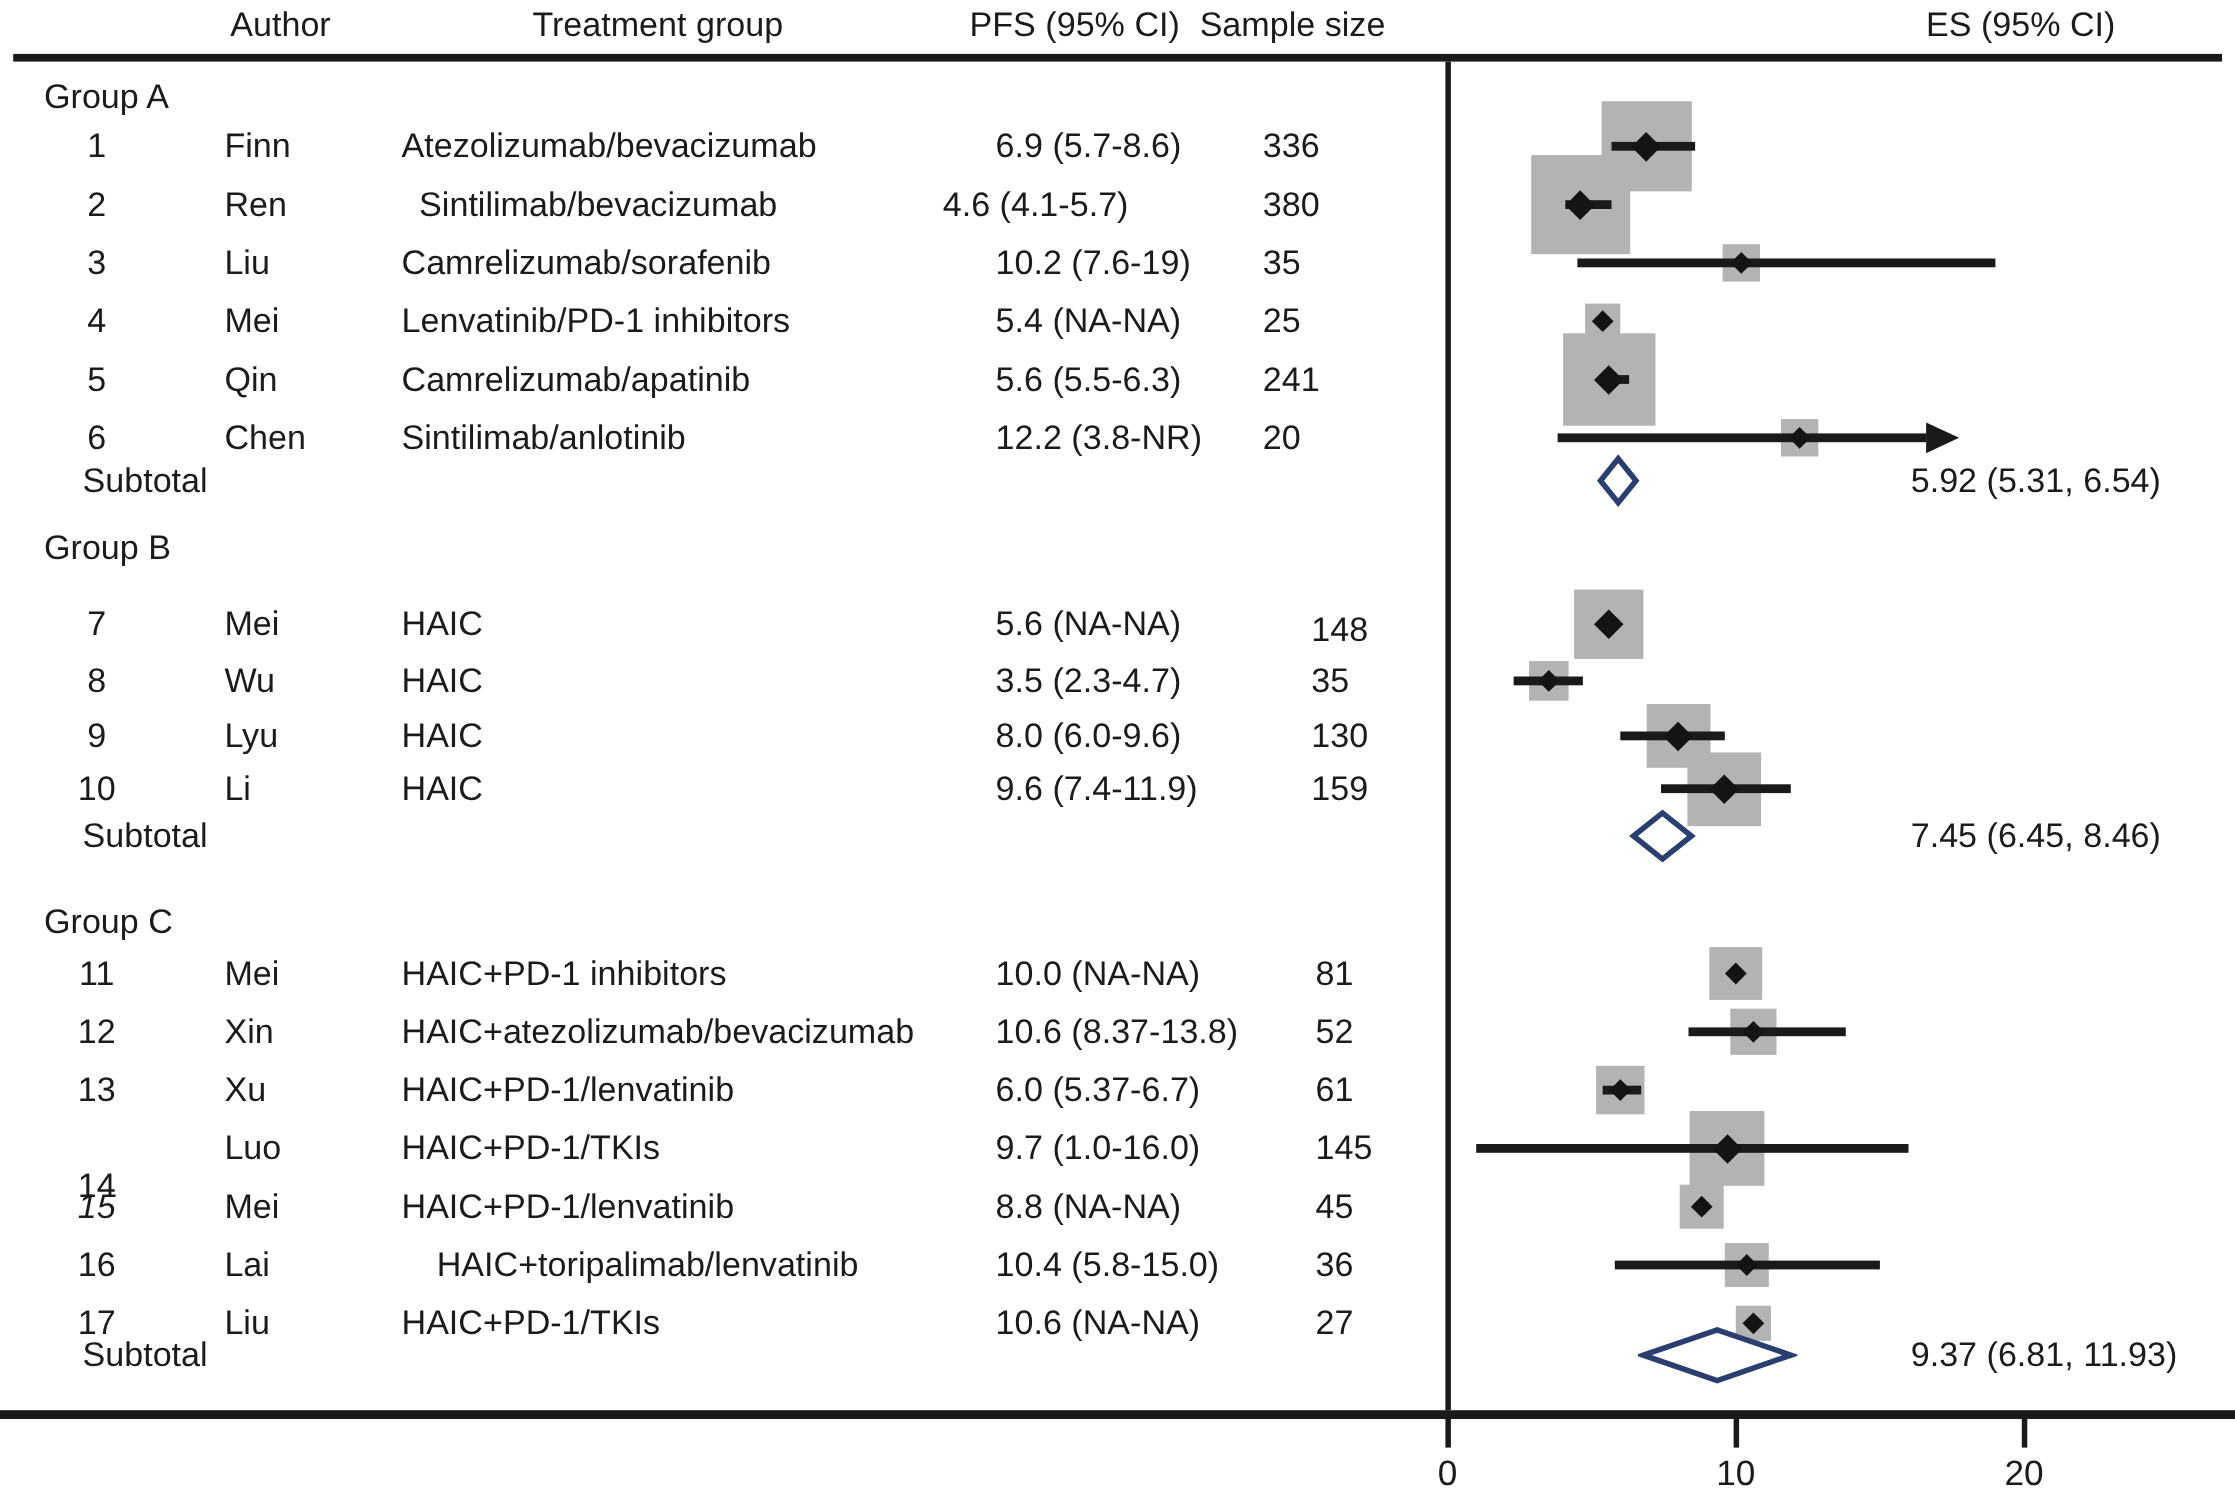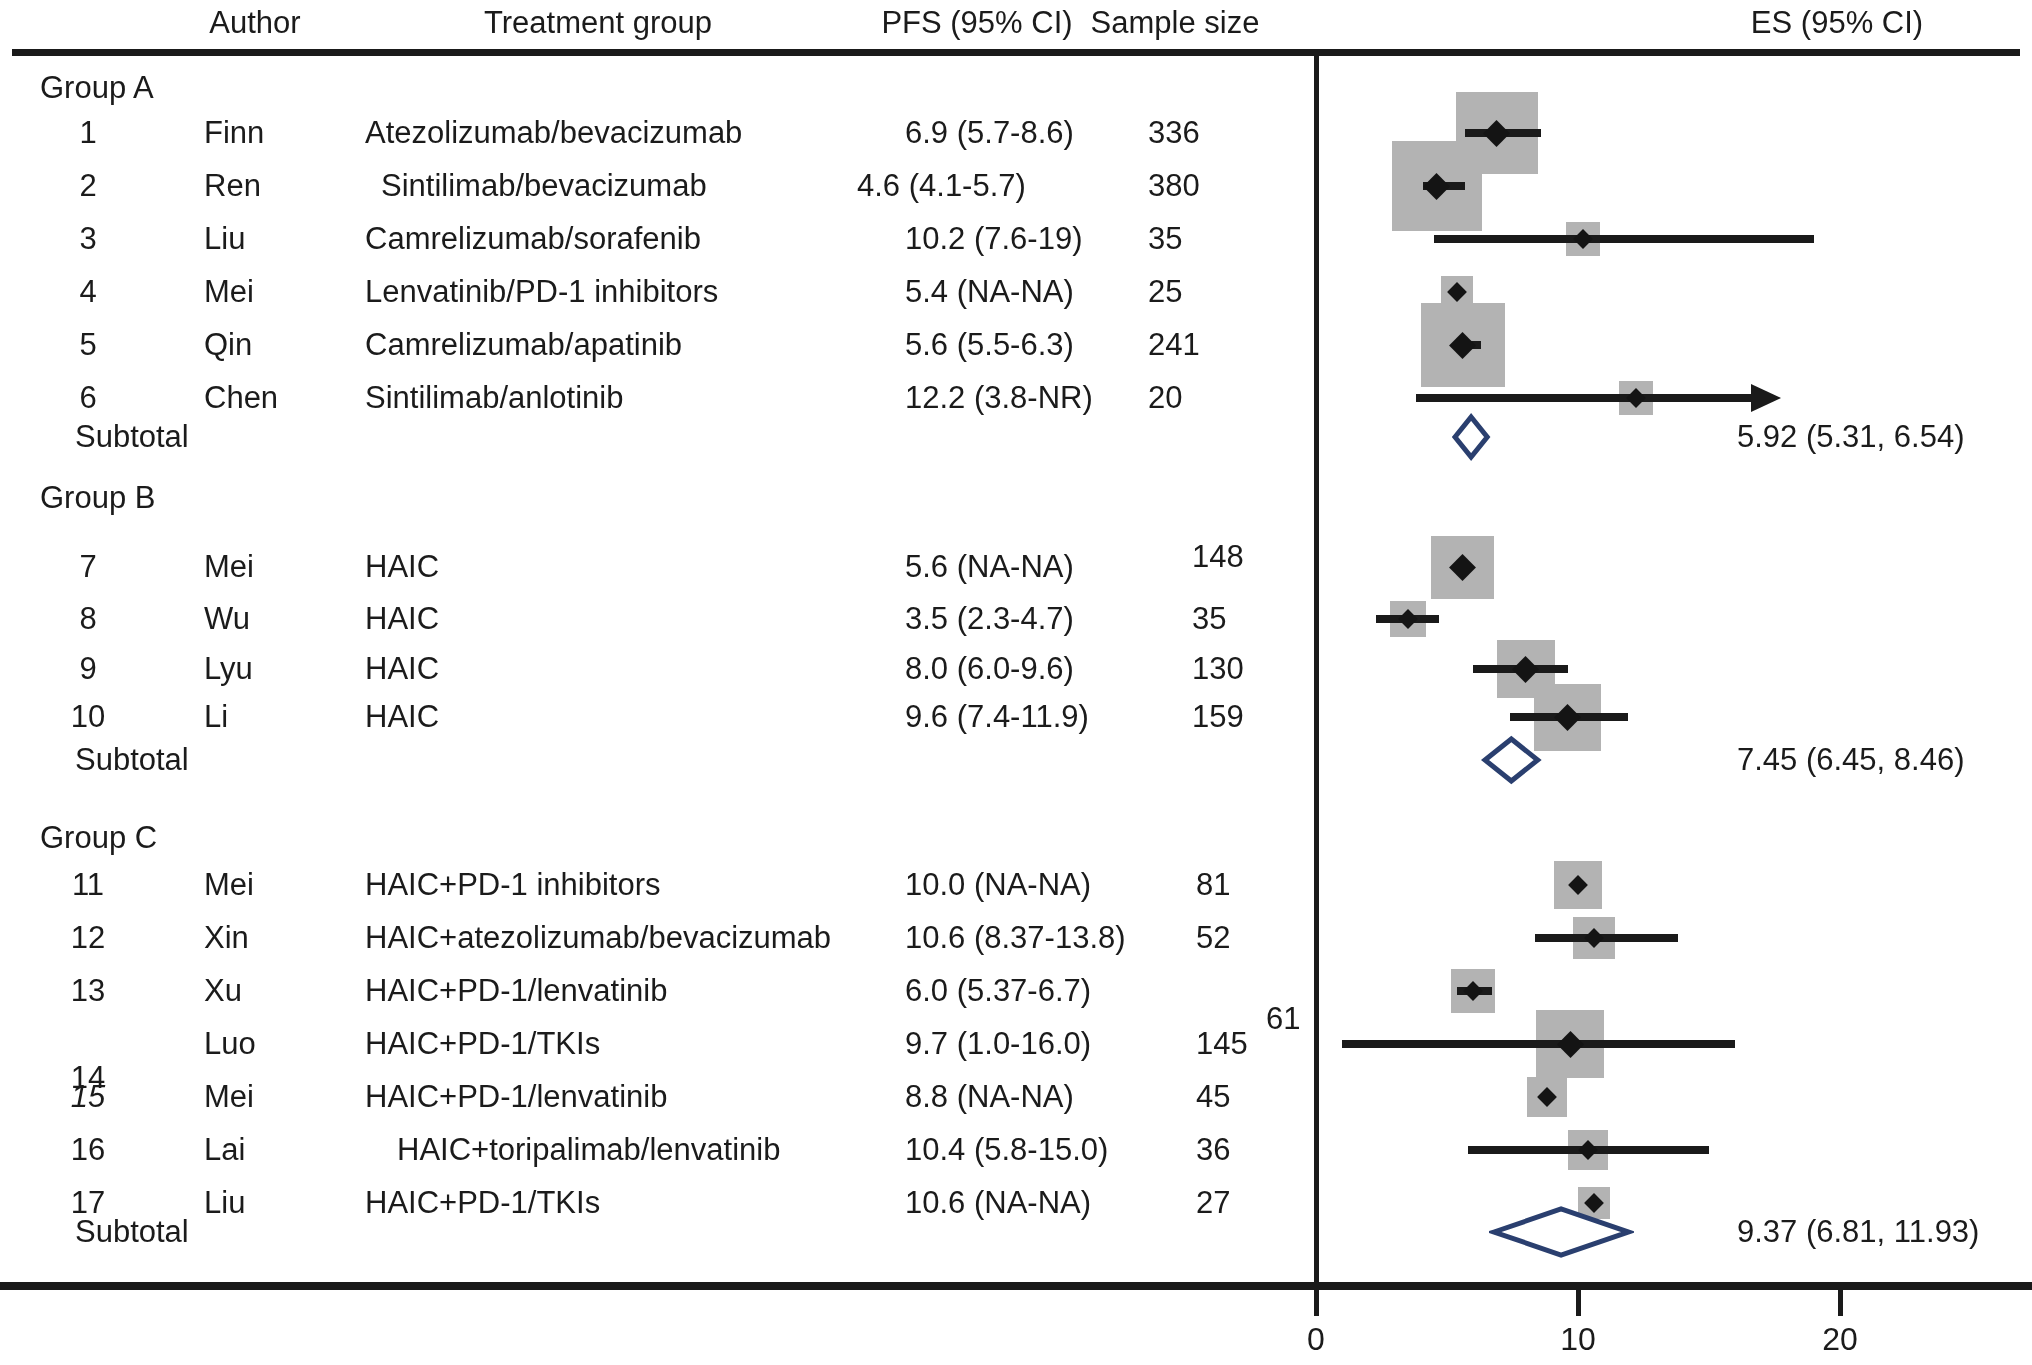--- a/index.html
+++ b/index.html
@@ -64,21 +64,21 @@
     <div class="txt" style="left: 365px; top: 377px;">Sintilimab/anlotinib</div>
     <div class="txt" style="left: 905px; top: 377px;">12.2 (3.8-NR)</div>
     <div class="txt" style="left: 1148px; top: 377px;">20</div>
     <div class="txt" style="left: 75px; top: 416px;">Subtotal</div>
     <div class="txt" style="left: 1737px; top: 416px;">5.92 (5.31, 6.54)</div>
     <div class="txt" style="left: 40px; top: 477px;">Group B</div>
     <div class="txt num" style="left: 43px; top: 546px;">7</div>
     <div class="txt" style="left: 204px; top: 546px;">Mei</div>
     <div class="txt" style="left: 365px; top: 546px;">HAIC</div>
     <div class="txt" style="left: 905px; top: 546px;">5.6 (NA-NA)</div>
-    <div class="txt" style="left: 1192px; top: 536px;">148</div>
+    <div class="txt" style="left: 1192px; top: 552px;">148</div>
     <div class="txt num" style="left: 43px; top: 598px;">8</div>
     <div class="txt" style="left: 204px; top: 598px;">Wu</div>
     <div class="txt" style="left: 365px; top: 598px;">HAIC</div>
     <div class="txt" style="left: 905px; top: 598px;">3.5 (2.3-4.7)</div>
     <div class="txt" style="left: 1192px; top: 598px;">35</div>
     <div class="txt num" style="left: 43px; top: 648px;">9</div>
     <div class="txt" style="left: 204px; top: 648px;">Lyu</div>
     <div class="txt" style="left: 365px; top: 648px;">HAIC</div>
     <div class="txt" style="left: 905px; top: 648px;">8.0 (6.0-9.6)</div>
     <div class="txt" style="left: 1192px; top: 648px;">130</div>
@@ -97,21 +97,21 @@
     <div class="txt" style="left: 1196px; top: 864px;">81</div>
     <div class="txt num" style="left: 43px; top: 917px;">12</div>
     <div class="txt" style="left: 204px; top: 917px;">Xin</div>
     <div class="txt" style="left: 365px; top: 917px;">HAIC+atezolizumab/bevacizumab</div>
     <div class="txt" style="left: 905px; top: 917px;">10.6 (8.37-13.8)</div>
     <div class="txt" style="left: 1196px; top: 917px;">52</div>
     <div class="txt num" style="left: 43px; top: 970px;">13</div>
     <div class="txt" style="left: 204px; top: 970px;">Xu</div>
     <div class="txt" style="left: 365px; top: 970px;">HAIC+PD-1/lenvatinib</div>
     <div class="txt" style="left: 905px; top: 970px;">6.0 (5.37-6.7)</div>
-    <div class="txt" style="left: 1266px; top: 970px; margin-top: 28px;">61</div>
+    <div class="txt" style="left: 1196px; top: 970px;">61</div>
     <div class="txt num" style="left: 43px; top: 1057px;">14</div>
     <div class="txt" style="left: 204px; top: 1023px;">Luo</div>
     <div class="txt" style="left: 365px; top: 1023px;">HAIC+PD-1/TKIs</div>
     <div class="txt" style="left: 905px; top: 1023px;">9.7 (1.0-16.0)</div>
     <div class="txt" style="left: 1196px; top: 1023px;">145</div>
     <div class="txt num" style="left: 43px; top: 1076px; font-style: italic;">15</div>
     <div class="txt" style="left: 204px; top: 1076px;">Mei</div>
     <div class="txt" style="left: 365px; top: 1076px;">HAIC+PD-1/lenvatinib</div>
     <div class="txt" style="left: 905px; top: 1076px;">8.8 (NA-NA)</div>
     <div class="txt" style="left: 1196px; top: 1076px;">45</div>

